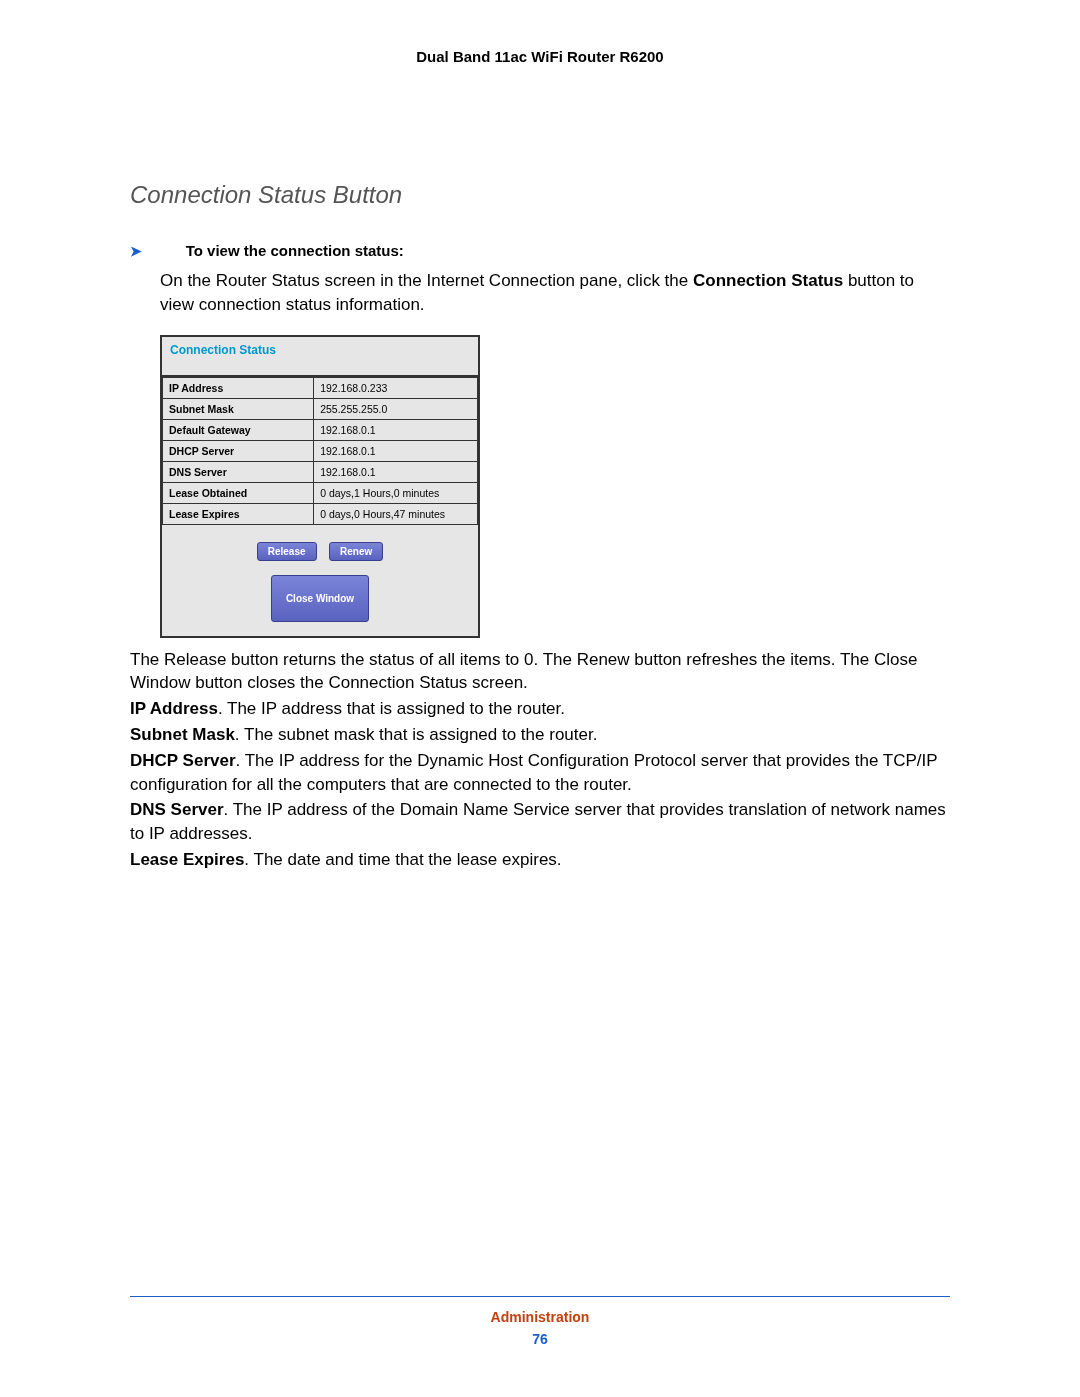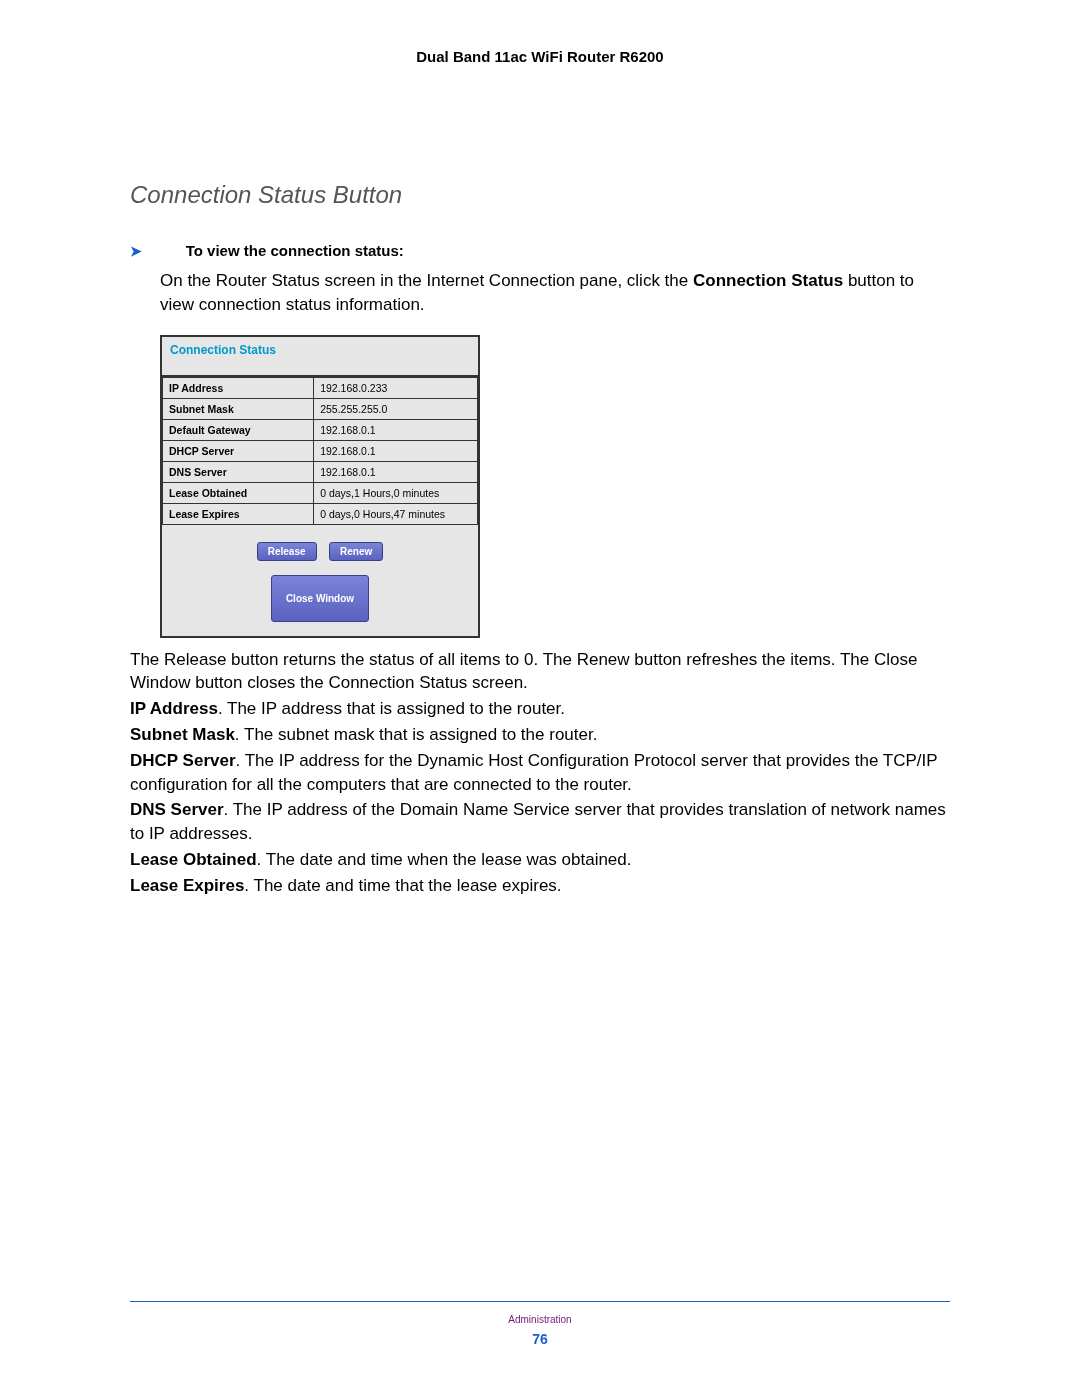--- a/index.html
+++ b/index.html
@@ -106,23 +106,23 @@
   .footer {
     position: absolute;
     bottom: 50px;
     left: 130px;
     right: 130px;
     border-top: 1px solid #1a5fc9;
     padding-top: 12px;
     text-align: center;
   }
   .footer-label {
-    font-weight: normal;
-    font-size: 10px;
-    color: #701a75;
+    font-weight: bold;
+    font-size: 14px;
+    color: #c2410c;
   }
   .footer-page {
     font-weight: bold;
     font-size: 14px;
     color: #1a5fc9;
     margin-top: 6px;
   }
 </style>
 </head>
 <body>
@@ -183,21 +183,20 @@
       <span class="router-btn" style="padding:17px 14px">Close Window</span>
     </div>
   </div>
 
   <p class="body-block">The Release button returns the status of all items to 0. The Renew button refreshes the items. The Close Window button closes the Connection Status screen.</p>
 
   <p class="body-block"><span class="bold" style="font-weight:bold">IP Address</span><span>. The IP address that is assigned to the router.</span></p>
   <p class="body-block"><span class="bold" style="font-weight:bold">Subnet Mask</span><span>. The subnet mask that is assigned to the router.</span></p>
   <p class="body-block"><span class="bold" style="font-weight:bold">DHCP Server</span><span>. The IP address for the Dynamic Host Configuration Protocol server that provides the TCP/IP configuration for all the computers that are connected to the router.</span></p>
   <p class="body-block"><span class="bold" style="font-weight:bold">DNS Server</span><span>. The IP address of the Domain Name Service server that provides translation of network names to IP addresses.</span></p>
-  <p class="body-block"><span class="bold" style="font-weight:bold">Lease Obtained</span><span>. The date and time when the lease was obtained.</span></p>
   <p class="body-block"><span class="bold" style="font-weight:bold">Lease Expires</span><span>. The date and time that the lease expires.</span></p>
 
 </div>
 
 <div class="footer">
   <div class="footer-label">Administration</div>
   <div class="footer-page">76</div>
 </div>
 
 </body></html>

